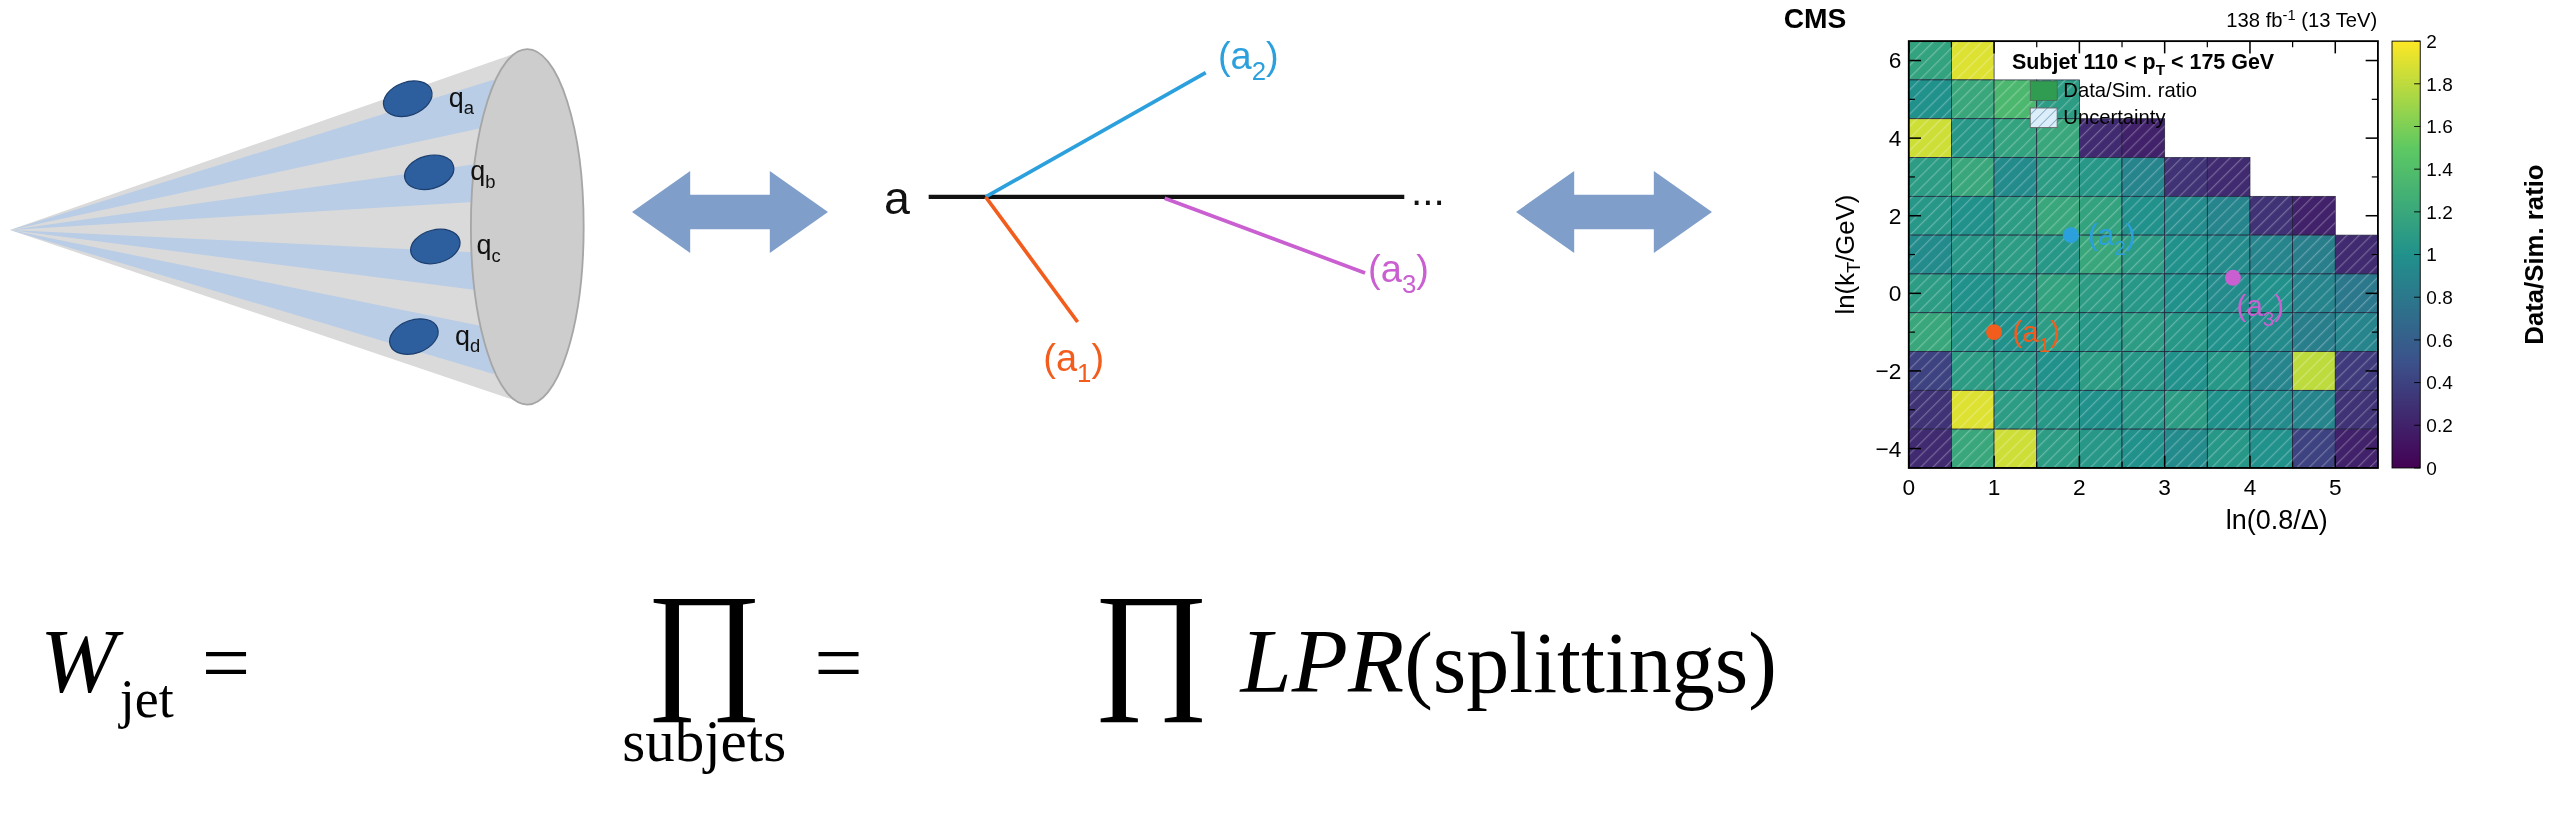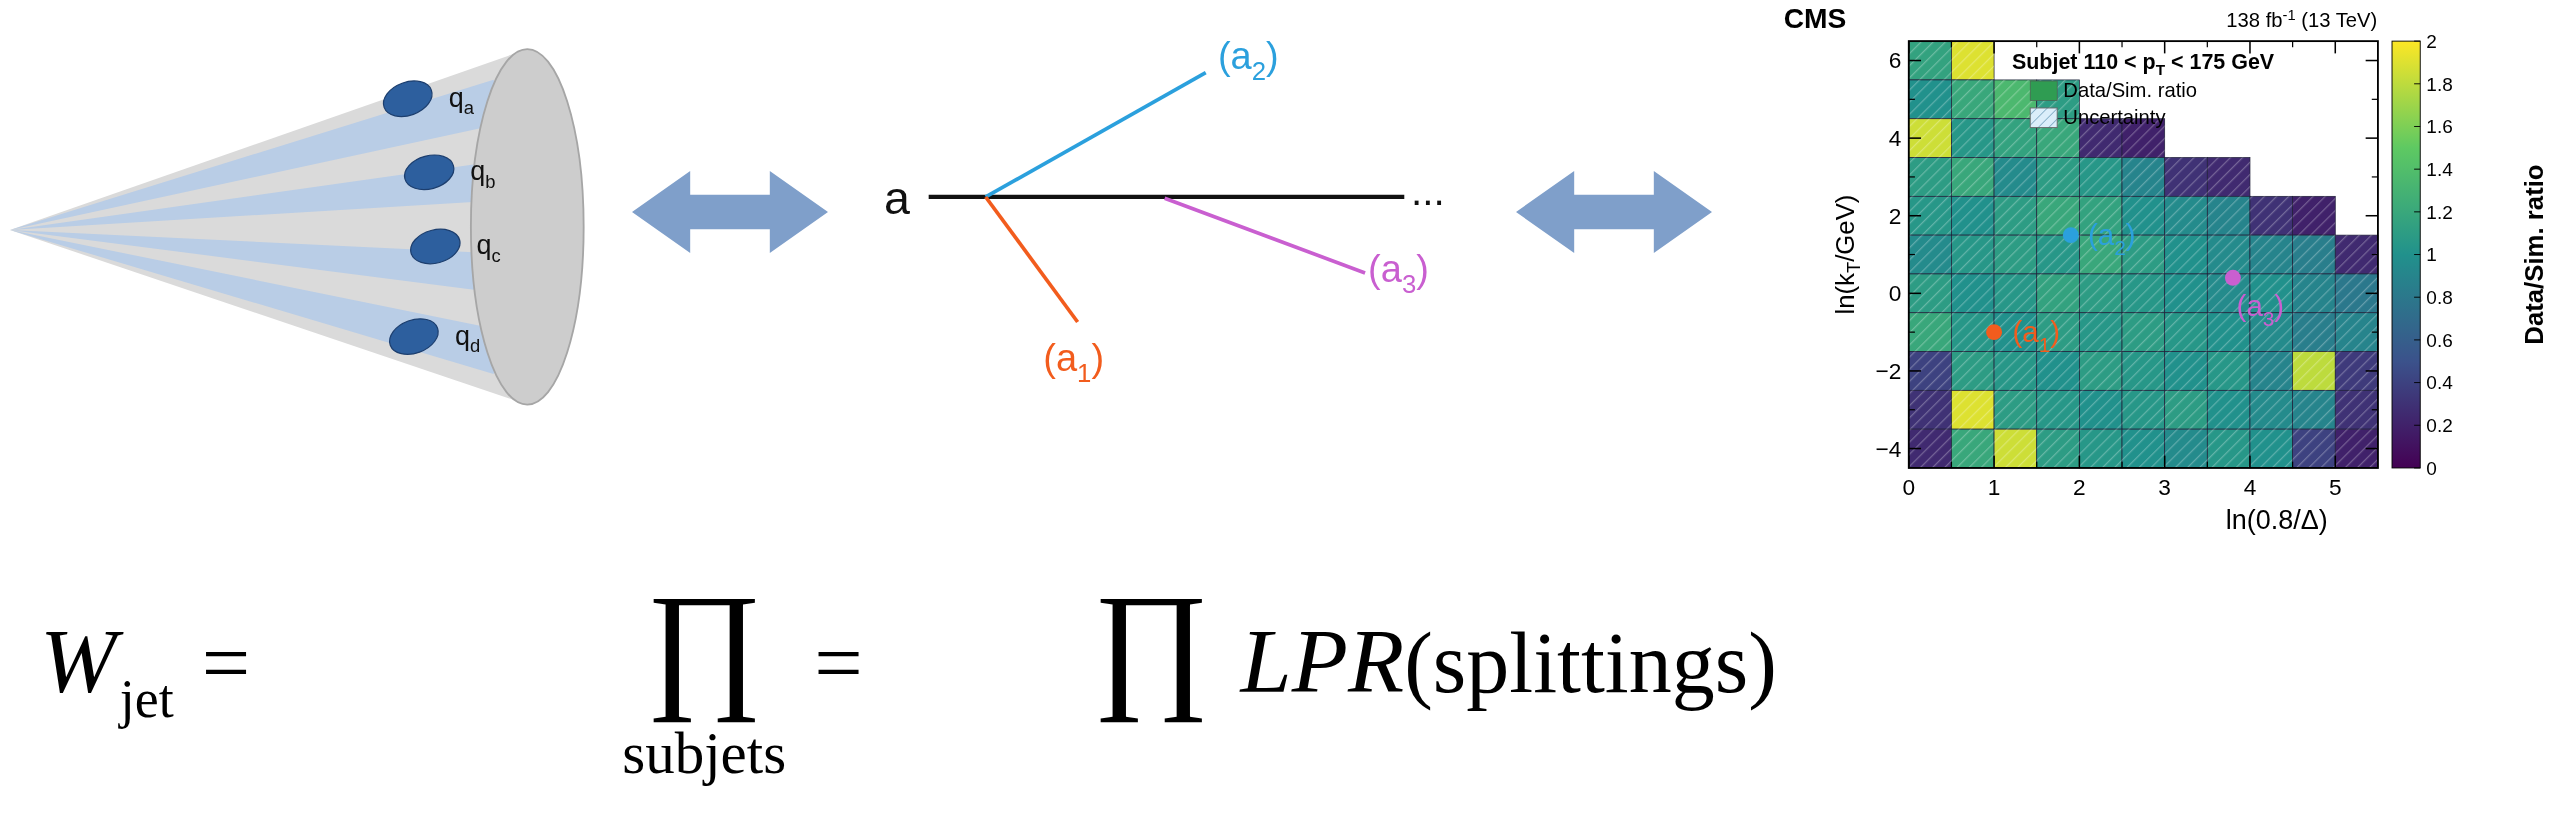--- a/index.html
+++ b/index.html
@@ -11,21 +11,21 @@
   
   .formula{
     position:absolute;left:40px;top:582px;display:flex;align-items:baseline;
     font-family:"Liberation Serif","DejaVu Serif",serif;color:#000;white-space:nowrap;justify-content:center;
   }
   .fit{font-style:italic;font-size:92px;}
   .fsub{font-size:54px;position:relative;top:24.5px;margin-left:3.1px;}
   .feq{font-size:86px;margin:0 28px;}
   .fprod{display:inline-flex;flex-direction:column;align-items:center;vertical-align:baseline;}
   .fprod-sym{font-size:142px;line-height:0.88;}
-  .fprod-under{font-size:59px;margin-top:12px;}
+  .fprod-under{font-size:59px;margin-top:0;}
   .frm{font-size:86px;}
   .p1{margin-left:344px;}
   .mg1{margin-left:49px;}
   .p2{margin-left:202px;}
   .mg3{margin-left:31px;}
   svg text{font-family:"Liberation Sans", sans-serif;}
 </style>
 </head>
 <body>
 

